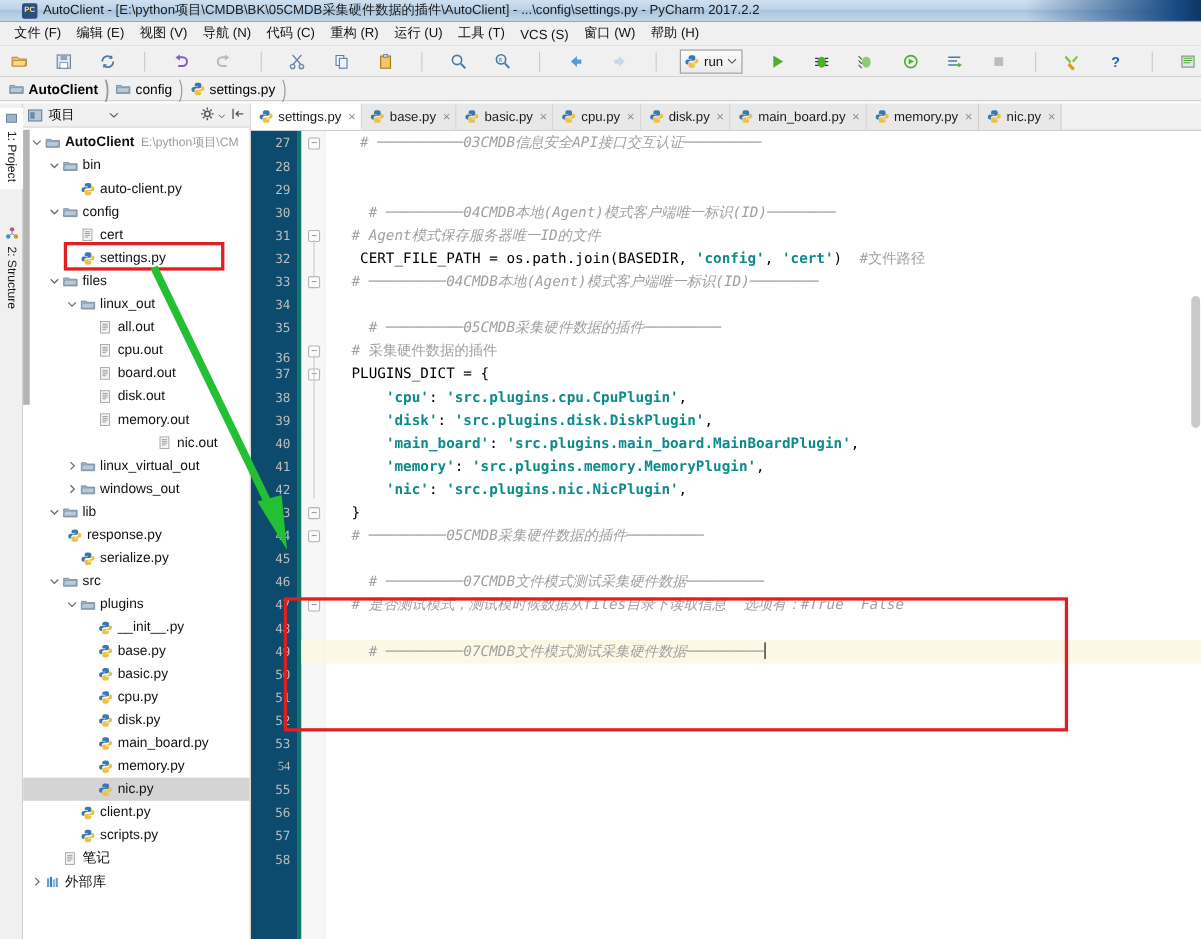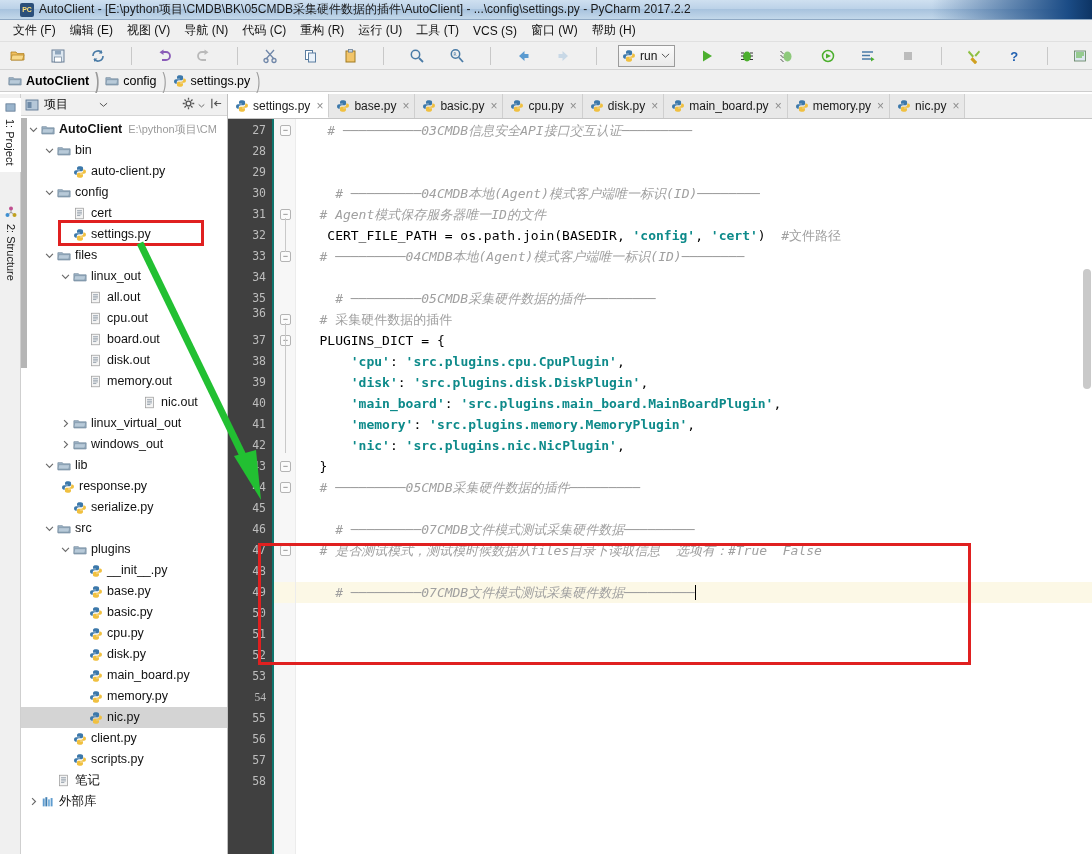--- a/index.html
+++ b/index.html
@@ -208,22 +208,22 @@
   .codewrap {
     flex: 1;
     display: flex;
     position: relative;
     overflow: hidden;
     background: #ffffff;
   }
   .gutter {
     width: 46px;
     flex: none;
-    background: #404040;
-    border-right: 2px solid #0f766e;
+    background: #0c4a6e;
+    border-right: 4px solid #0f766e;
     position: relative;
   }
   .foldcol {
     width: 22px; flex: none;
     background: #f7f7f7;
     border-right: 1px solid #ececec;
     position: relative;
   }
   .codecol {
     flex: 1; position: relative; overflow: hidden;
@@ -1016,21 +1016,21 @@
         <div class="gutter" id="gutter">
             <div class="lnum" style="top: 1px;">27</div>
             <div class="lnum" style="top: 22px;">28</div>
             <div class="lnum" style="top: 43px;">29</div>
             <div class="lnum" style="top: 64px;">30</div>
             <div class="lnum" style="top: 85px;">31</div>
             <div class="lnum" style="top: 106px;">32</div>
             <div class="lnum" style="top: 127px;">33</div>
             <div class="lnum" style="top: 148px;">34</div>
             <div class="lnum" style="top: 169px;">35</div>
-            <div class="lnum" style="top: 184px; margin-left: 35px;">36</div>
+            <div class="lnum" style="top: 196px; margin-left: 35px;">36</div>
             <div class="lnum" style="top: 211px;">37</div>
             <div class="lnum" style="top: 232px;">38</div>
             <div class="lnum" style="top: 253px;">39</div>
             <div class="lnum" style="top: 274px;">40</div>
             <div class="lnum" style="top: 295px;">41</div>
             <div class="lnum" style="top: 316px;">42</div>
             <div class="lnum" style="top: 337px;">43</div>
             <div class="lnum" style="top: 358px;">44</div>
             <div class="lnum" style="top: 379px;">45</div>
             <div class="lnum" style="top: 400px;">46</div>

